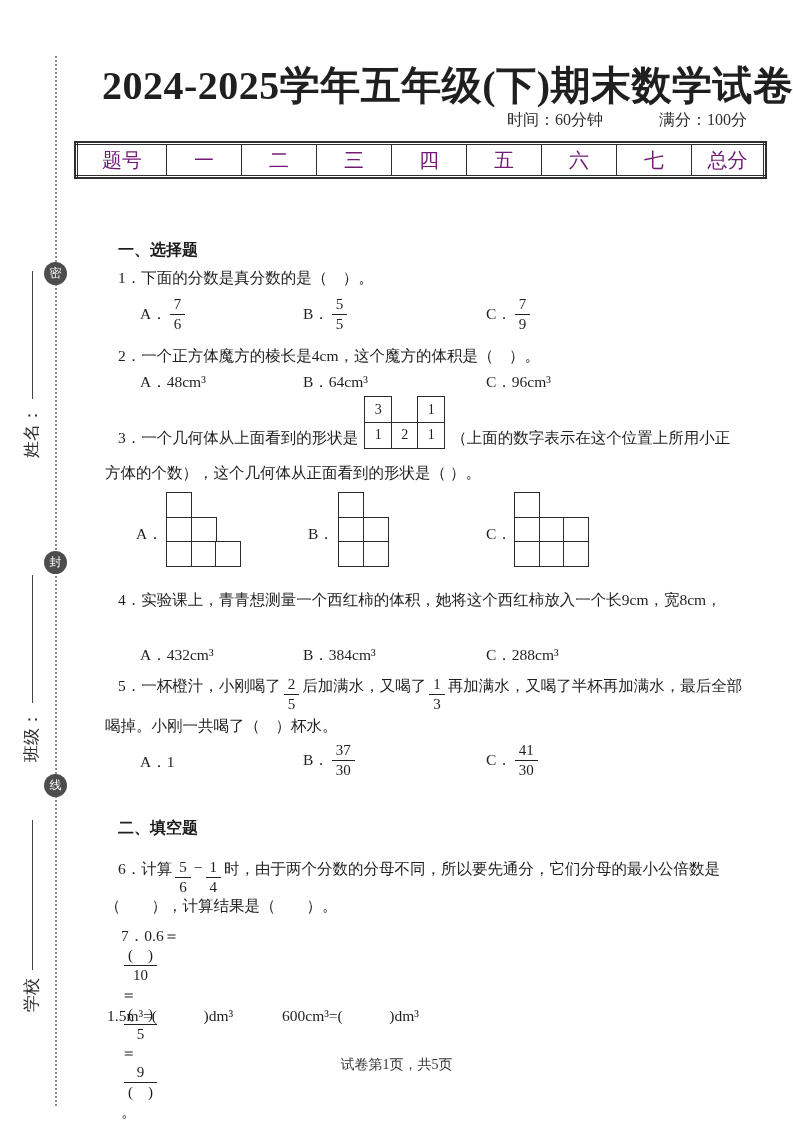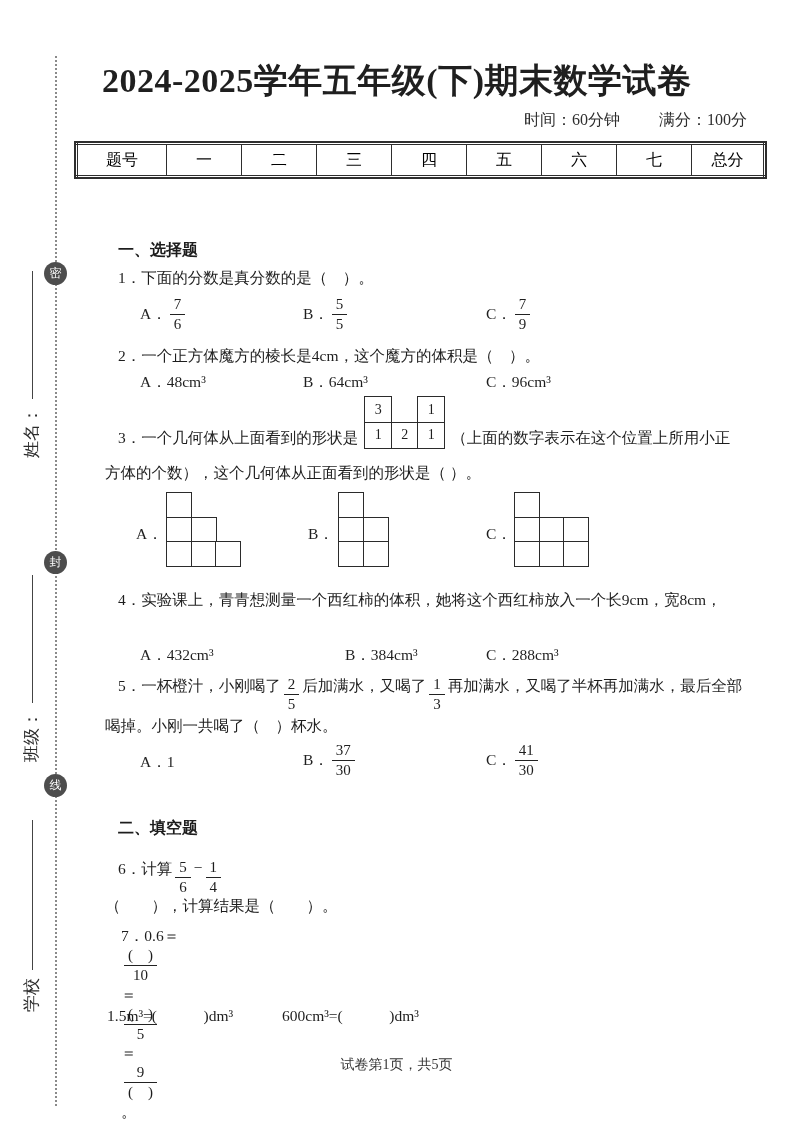--- a/index.html
+++ b/index.html
@@ -27,33 +27,33 @@
     position:absolute;white-space:nowrap;font-size:17px;color:#2a2a2a;
     transform:rotate(-90deg);transform-origin:0 0;
     display:flex;align-items:center;
   }
   .u-line{display:inline-block;height:2px;border-bottom:1.5px solid #444;margin-left:8px;}
   .u-name{width:128px;} .u-class{width:128px;} .u-school{width:150px;}
 
   
   .exam-title{
     position:absolute;left:102px;top:58px;width:660px;
-    font-size:34px;font-weight:700;letter-spacing:.5px;white-space:nowrap;
+    font-size:40px;font-weight:700;letter-spacing:.5px;white-space:nowrap;
   }
   .exam-meta{
     position:absolute;right:46px;top:110px;font-size:16px;color:#2e2e2e;
     white-space:nowrap;
   }
-  .exam-meta span+span{margin-left:39px;}
+  .exam-meta span+span{margin-left:56px;}
 
   
   table.score{
     position:absolute;left:75px;top:142px;width:688px;
     border-collapse:collapse;table-layout:fixed;
-    font-size:16px;color:#000000;
+    font-size:20px;color:#701a75;
   }
   table.score td{
     border:1.5px solid #2e2e2e;text-align:center;height:26px;padding:0;
   }
   table.score tr:last-child td{height:30px;}
   table.score{border:3px double #2e2e2e;outline:1px solid #2e2e2e;}
 
   
   .t{position:absolute;font-size:15.5px;white-space:nowrap;color:#1d1d1d;}
   .sec{font-weight:700;font-family:"Liberation Sans","DejaVu Sans",sans-serif;font-size:16px;}
@@ -238,21 +238,21 @@
       </div>
     <div class="srow">
         <div class="scell"></div>
         <div class="scell"></div>
         <div class="scell"></div>
       </div>
   </div>
 
   <div class="t" style="left:118px;top:590px;">4．实验课上，青青想测量一个西红柿的体积，她将这个西红柿放入一个长9cm，宽8cm，</div>
   <div class="opt" style="left:140px;top:645px;">A．432cm³</div>
-  <div class="opt" style="left:303px;top:645px;margin-left:42px;">B．384cm³</div>
+  <div class="opt" style="left:303px;top:645px;">B．384cm³</div>
   <div class="opt" style="left:486px;top:645px;">C．288cm³</div>
 
   <div class="flexline" style="left:118px;top:676px;">
     <span>5．一杯橙汁，小刚喝了</span>
     <span class="frac">
         <span class="num">2</span>
         <span class="den">5</span>
       </span>
     <span>后加满水，又喝了</span>
     <span class="frac">
@@ -284,20 +284,21 @@
     <span>6．计算</span>
     <span class="frac">
         <span class="num">5</span>
         <span class="den">6</span>
       </span>
     <span>−</span>
     <span class="frac">
         <span class="num">1</span>
         <span class="den">4</span>
       </span>
+    <span>时，由于两个分数的分母不同，所以要先通分，它们分母的最小公倍数是</span>
   </div>
   <div class="t" style="left:105px;top:896px;">（　　），计算结果是（　　）。</div>
 
   <div class="flexline" style="left:121px;top:926px;flex-direction:column;">
     <span>7．0.6＝</span>
     <span class="frac">
         <span class="num">(　)</span>
         <span class="den">10</span>
       </span>
     <span>＝</span>

